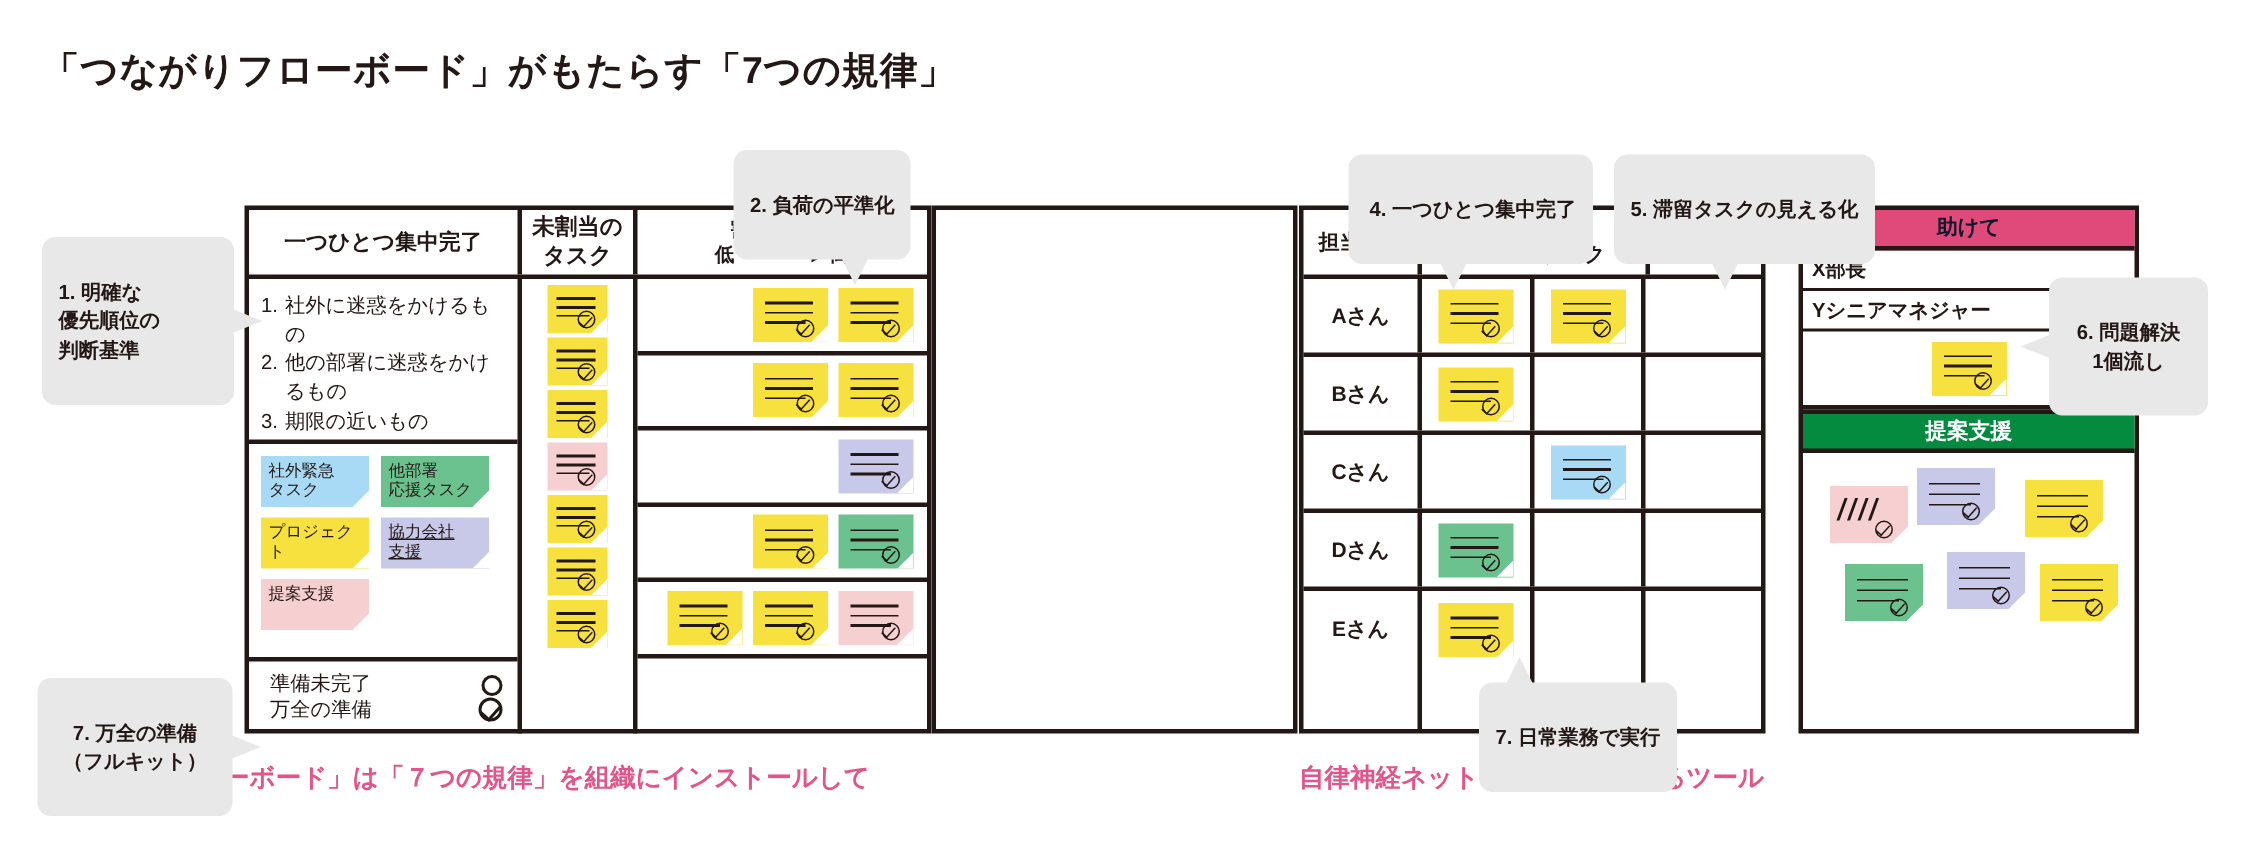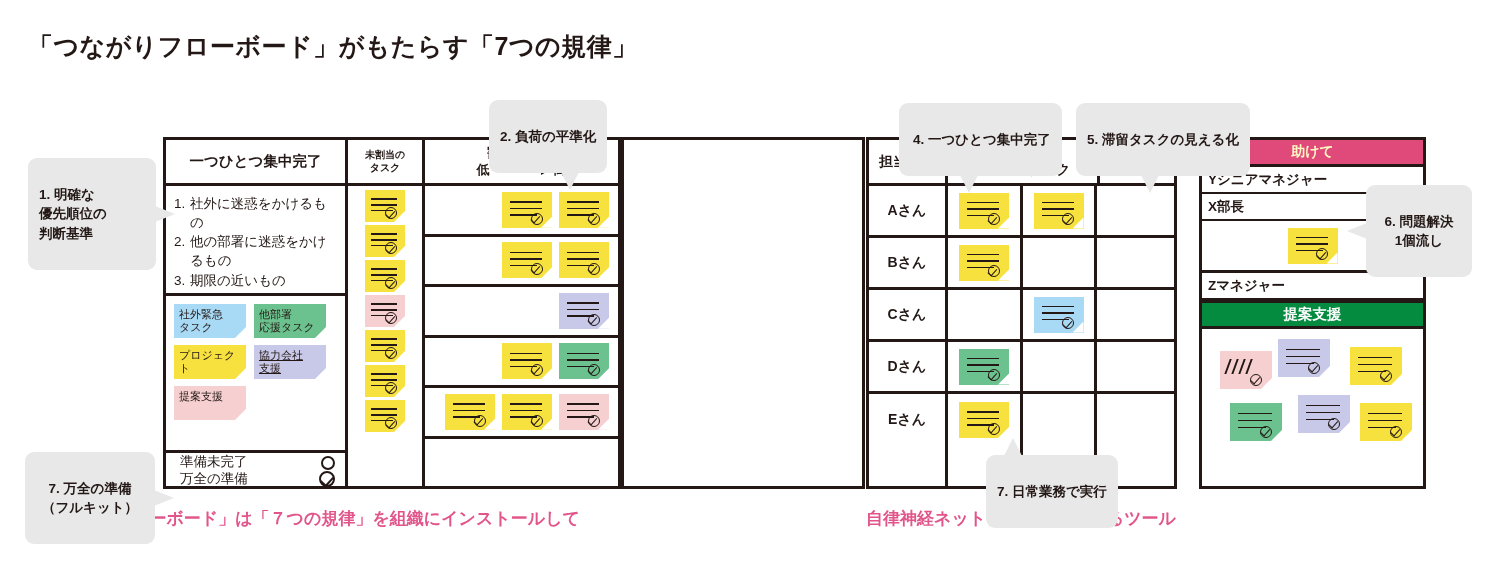--- a/index.html
+++ b/index.html
@@ -43,41 +43,41 @@
   
   .board{position:absolute;border:3px solid #231815;background:#fff;box-sizing:border-box;}
 
   
   #board-left{left:163px;top:137px;width:458px;height:352px;}
   .lb-head{display:flex;height:46px;border-bottom:3px solid #231815;box-sizing:border-box;}
   .lb-head .c1{width:182px;border-right:3px solid #231815;box-sizing:border-box;
     display:flex;align-items:center;justify-content:center;font-size:14.5px;font-weight:700;}
   .lb-head .c2{width:77px;border-right:3px solid #231815;box-sizing:border-box;
     display:flex;align-items:center;justify-content:center;text-align:center;
-    font-size:10px;font-weight:700;line-height:1.25;}
+    font-size:15px;font-weight:700;line-height:1.25;}
   .lb-head .c3{flex:1;display:flex;flex-direction:column;align-items:center;justify-content:center;
     font-size:13.5px;font-weight:700;line-height:1.2;}
   .lowhigh{display:flex;align-items:center;gap:4px;font-size:13px;margin-top:1px;}
   .arrowline{display:inline-block;width:56px;height:10px;position:relative;}
   .arrowline::before{content:"";position:absolute;left:0;top:4px;width:46px;height:2px;background:#231815;}
   .arrowline::after{content:"";position:absolute;right:0;top:0;width:0;height:0;
     border-style:solid;border-width:5px 0 5px 9px;border-color:transparent transparent transparent #231815;}
 
   .lb-body{display:flex;height:303px;}
   .lb-col1{width:182px;border-right:3px solid #231815;box-sizing:border-box;display:flex;flex-direction:column;}
   .crit{padding:8px 6px 6px 8px;border-bottom:3px solid #231815;font-size:13.5px;line-height:1.42;box-sizing:border-box;height:110px;}
   .crit div{display:flex;}
   .crit .num{width:16px;flex:none;}
   .legend{flex:1;padding:8px 6px 4px 8px;border-bottom:3px solid #231815;box-sizing:border-box;
     display:flex;flex-wrap:wrap;align-content:flex-start;gap:7px 8px;}
   .legend .chip{width:72px;height:34px;font-size:11px;line-height:1.18;padding:4px 5px;
     box-sizing:border-box;position:relative;color:#231815;}
   .legend .chip::after{content:"";position:absolute;right:0;bottom:0;width:11px;height:11px;
     background:#fff;clip-path:polygon(100% 0,100% 100%,0 100%);}
-  .fullkit{height:36px;flex:none;display:flex;flex-direction:column;justify-content:center;
+  .fullkit{height:48px;flex:none;display:flex;flex-direction:column;justify-content:center;
     padding:0 10px 0 14px;font-size:13.5px;box-sizing:border-box;}
   .fullkit .fk-row{display:flex;align-items:center;justify-content:space-between;line-height:1.25;}
   .fk-circ{width:14px;height:14px;border:2px solid #231815;border-radius:50%;box-sizing:border-box;}
   .fk-chk{width:16px;height:16px;border:2px solid #231815;border-radius:50%;box-sizing:border-box;
     position:relative;}
   .fk-chk::after{content:"";position:absolute;left:2px;top:1px;width:6px;height:10px;
     border:solid #231815;border-width:0 2.4px 2.4px 0;transform:rotate(42deg);}
 
   .lb-col2{width:77px;border-right:3px solid #231815;box-sizing:border-box;
     display:flex;flex-direction:column;align-items:center;padding-top:4px;gap:3px;}
@@ -102,21 +102,21 @@
   .rb-c4{flex:1;display:flex;align-items:center;justify-content:center;}
   .rb-head{height:46px;}
   .rb-head .rb-c2{width:152px;border-right:3px solid #231815;flex-direction:column;
     font-size:13.5px;font-weight:700;line-height:1.22;text-align:center;}
   .rb-head .rb-c4{font-size:13.5px;font-weight:700;color:#e8447c;}
   .rb-data{height:52px;}
   .rb-last{height:40px;}
 
   
   #board-far{left:1199px;top:137px;width:227px;height:352px;}
-  .bar-pink{height:27px;background:#e04a7b;color:#fef9c3;font-size:14px;font-weight:700;
+  .bar-pink{height:27px;background:#e04a7b;color:#0f172a;font-size:14px;font-weight:700;
     display:flex;align-items:center;justify-content:center;border-bottom:3px solid #231815;box-sizing:border-box;}
   .bar-green{height:29px;background:#048b3f;color:#fff;font-size:14.5px;font-weight:700;
     display:flex;align-items:center;justify-content:center;border-bottom:3px solid #231815;
     border-top:3px solid #231815;box-sizing:border-box;}
   .fr-name{height:27px;border-bottom:2.5px solid #231815;box-sizing:border-box;
     display:flex;align-items:center;padding-left:6px;font-size:13.5px;font-weight:700;}
   .fr-slot{height:52px;border-bottom:3px solid #231815;box-sizing:border-box;
     display:flex;align-items:center;justify-content:center;}
   .fr-done{flex:1;position:relative;}
 
@@ -493,32 +493,31 @@
       <div class="rb-c1"></div>
       <div class="rb-c2"></div>
       <div class="rb-c3"></div>
       <div class="rb-c4"></div>
     </div>
   </div>
 
   <div class="board" id="board-far">
     <div class="bar-pink">助けて</div>
     <div id="help-people">
+        <div class="fr-name">X部長</div>
         <div class="fr-name">Yシニアマネジャー</div>
-        <div class="fr-name">X部長</div>
         <div class="fr-slot">
           <div class="note md" style="background: rgb(247, 225, 63);">
             <div class="ln a"></div>
             <div class="ln b"></div>
             <div class="ln c"></div>
             <div class="chk"></div>
             <div class="fold"></div>
           </div>
         </div>
-        <div class="fr-name">Zマネジャー</div>
       </div>
     <div class="bar-green">提案支援</div>
     <div class="fr-done" id="done-notes">
         <div class="note lg hatch" style="background: rgb(246, 207, 209); position: absolute; left: 18px; top: 22px;">
           <div class="hatchmark">
             <i style="left: 0px;"></i>
             <i style="left: 7px;"></i>
             <i style="left: 14px;"></i>
             <i style="left: 21px;"></i>
           </div>

